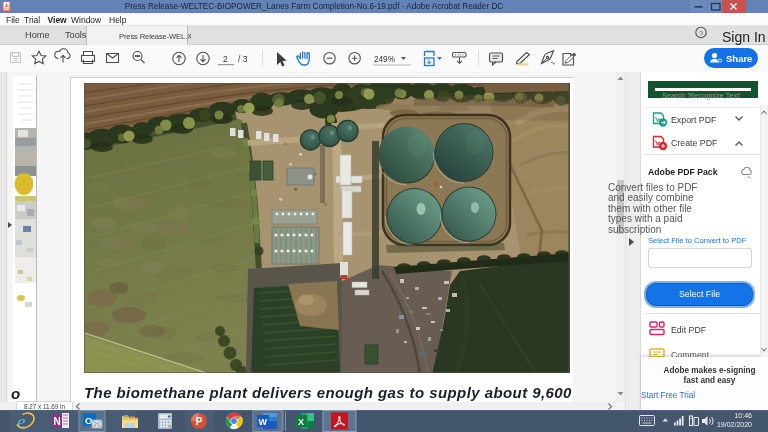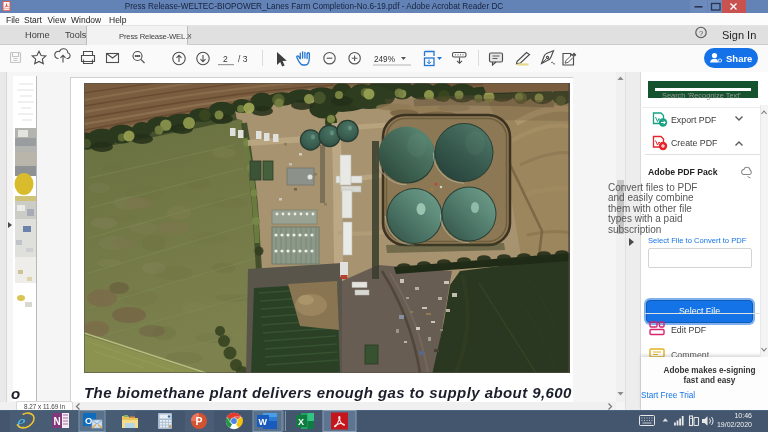--- a/index.html
+++ b/index.html
@@ -25,21 +25,21 @@
   #pagesizebox{left:16px;top:401px;width:55px;height:9px;background:#fdfdfd;border:1px solid #d8d8d8;border-radius:2px;font-size:6.3px;color:#444;text-align:center;line-height:9px;}
   #collapsestrip{left:625px;top:72px;width:15px;height:338px;background:#ededed;border-left:1px solid #e0e0e0;}
   #panel{left:640px;top:72px;width:128px;height:338px;background:#ffffff;border-left:1px solid #d9d9d9;}
   #searchbox{left:648px;top:81px;width:110px;height:17px;background:#fff;border:7px solid #14532d;font-size:7.4px;color:#9a9a9a;line-height:15px;padding-left:7px;box-sizing:border-box;}
   #searchdiv{left:640px;top:107px;width:121px;height:1px;background:#ececec;}
   #paneldiv1{left:645px;top:154px;width:123px;height:1px;background:#e0e0e0;}
   #packtitle{left:648px;top:167px;font-size:8.7px;font-weight:bold;color:#222;}
   #packtext{left:608px;top:183px;width:98px;font-size:10px;color:#575757;line-height:10.4px;}
   #packlink{left:648px;top:236px;font-size:7.6px;color:#1474e6;}
   #packinput{left:648px;top:248px;width:104px;height:20px;background:#fff;border:1px solid #d4d4d4;border-radius:2px;box-sizing:border-box;}
-  #selbtn{left:646px;top:300px;width:105px;height:21px;background:#1473e6;border:1px solid #0f5bb8;border-radius:4px;box-shadow:0 0 0 2px #7fb0ee;color:#fff;font-size:8.8px;text-align:center;line-height:20px;}
+  #selbtn{left:646px;top:283px;width:105px;height:21px;background:#1473e6;border:1px solid #0f5bb8;border-radius:10px;box-shadow:0 0 0 2px #7fb0ee;color:#fff;font-size:8.8px;text-align:center;line-height:20px;}
   #paneldiv2{left:645px;top:313px;width:123px;height:1px;background:#e0e0e0;}
   #promo{left:641px;top:357px;width:127px;height:53px;background:#fdfdfd;box-shadow:0 -2px 3px rgba(0,0,0,0.15);}
   #promotext{left:641px;top:366px;width:137px;text-align:center;font-size:8.2px;font-weight:bold;color:#333;line-height:9.5px;}
   #promolink{left:641px;top:391px;width:127px;text-align:left;font-size:8.2px;color:#1474e6;}
   #panelscroll{left:760px;top:105px;width:8px;height:252px;background:#f4f4f4;border-left:1px solid #e8e8e8;}
   #taskbar{left:0;top:410px;width:768px;height:22px;background:#43566e;}
   .trayclock{position:absolute;color:#f2f2f2;font-size:7px;text-align:right;width:40px;}
 </style>
 </head>
 <body>
@@ -52,37 +52,37 @@
 <rect x="3.5" y="8.8" width="6" height="1.4" fill="#fdf6f4" opacity="0.9"></rect>
 <rect x="690" y="0" width="17" height="13" fill="#6c8abc"></rect>
 <rect x="694.5" y="6" width="8" height="1.6" fill="#2a3650"></rect>
 <rect x="708" y="0" width="16" height="13" fill="#6c8abc"></rect>
 <rect x="711.5" y="3.5" width="8.5" height="6.5" fill="none" stroke="#2a3650" stroke-width="1.3"></rect>
 <rect x="722" y="0" width="24" height="13" fill="#c85250"></rect>
 <path d="M730.5,3.5 L736.5,9.5 M736.5,3.5 L730.5,9.5" stroke="#fff" stroke-width="1.3"></path>
 </svg>
 <div class="abs" id="menubar"></div>
 <div class="abs menuitem" style="left:6px;">File</div>
-<div class="abs menuitem" style="left:24px;">Start</div>
-<div class="abs menuitem" style="left:47.5px;">View</div>
+<div class="abs menuitem" style="left:24px;">Trial</div>
+<div class="abs menuitem" style="left:47.5px;font-weight:bold;">View</div>
 <div class="abs menuitem" style="left:71px;">Window</div>
 <div class="abs menuitem" style="left:109px;">Help</div>
 <div class="abs" id="tabbar"></div>
 <div class="abs" id="activetab"></div>
 <div class="abs" style="left:0;top:44px;width:86px;height:1px;background:#cccccc;"></div>
 <div class="abs" style="left:187px;top:44px;width:581px;height:1px;background:#cccccc;"></div>
 <div class="abs tabtxt" style="left:9px;top:30px;">Home</div>
 <div class="abs tabtxt" style="left:49px;top:30px;">Tools</div>
 <div class="abs tabtxt" style="left:103px;top:31.5px;font-size:7.7px;letter-spacing:-0.18px;white-space:nowrap;text-align:right;">Press Release-WEL...</div>
 <div class="abs tabtxt" style="left:171px;top:30.5px;font-size:8.5px;color:#555;">×</div>
 <svg class="abs" style="left:690px;top:26px;" width="78" height="14" viewBox="0 0 78 14">
 <circle cx="11" cy="6.5" r="5.2" fill="none" stroke="#555" stroke-width="1.1"></circle>
 <text x="9" y="9.5" font-size="7.5" fill="#555">?</text>
 </svg>
-<div class="abs" style="left:722px;top:28.5px;font-size:11px;color:#222;">Sign In</div>
+<div class="abs" style="left:722px;top:28.5px;font-size:14px;color:#222;">Sign In</div>
 <div class="abs" id="toolbar"></div>
 <svg class="abs" style="left:0;top:45px;" width="768" height="27" viewBox="0 0 768 27">
 <g fill="none" stroke="#c3c3c3" stroke-width="1.1">
 <rect x="10.5" y="7.5" width="10" height="10" rx="1"></rect>
 <path d="M12.5,7.5 V11.5 H18.5 V7.5 M13.5,13.5 H17.5 M13.5,15.5 H17.5"></path>
 </g>
 <g fill="none" stroke="#4d4d4d" stroke-width="1.1">
 <path d="M39,6.2 L41.1,10.5 L45.8,11 L42.3,14.2 L43.3,18.8 L39,16.4 L34.7,18.8 L35.7,14.2 L32.2,11 L36.9,10.5 Z"></path>
 <path d="M58.5,13.5 a3.6,3.6 0 1 1 1,-7 a4.3,4.3 0 0 1 8.3,1.2 a3,3 0 0 1 0.2,5.8 h-1.5"></path>
 <path d="M63,17.5 V10.5 M60.5,12.8 L63,10.2 L65.5,12.8"></path>

